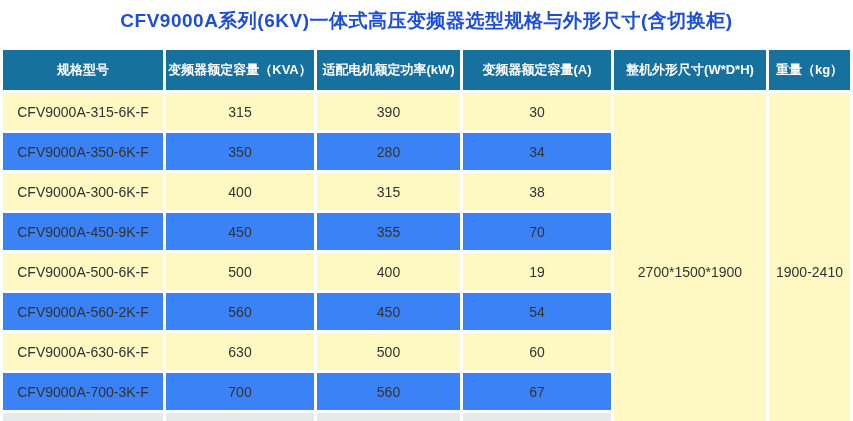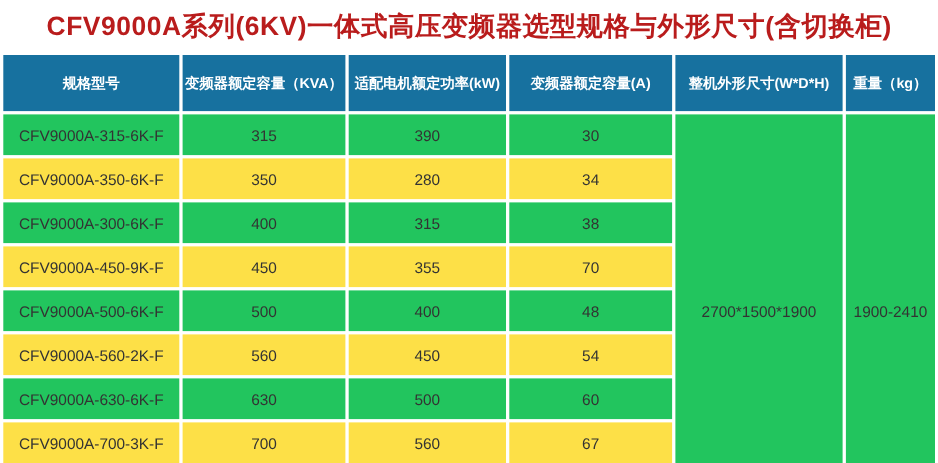--- a/index.html
+++ b/index.html
@@ -10,57 +10,57 @@
   .page {
     position: relative;
     width: 853px;
     height: 421px;
     background: #ffffff;
     overflow: hidden;
   }
   .page-title {
     padding-top: 8px;
     text-align: center;
-    font-size: 24px;
+    font-size: 19px;
     font-weight: bold;
-    color: #b91c1c;
+    color: #1d4ed8;
     letter-spacing: 0.5px;
     font-family: "Liberation Sans", "DejaVu Sans", sans-serif;
   }
   table.spec-table {
     position: absolute;
     top: 47px;
     left: 0;
     width: 853px;
     border-collapse: separate;
     border-spacing: 3px;
     table-layout: fixed;
   }
   .spec-table th {
     background: #17719f;
     color: #ffffff;
     font-size: 13px;
     font-weight: bold;
-    height: 51px;
+    height: 40px;
     text-align: center;
     vertical-align: middle;
     white-space: nowrap;
     overflow: hidden;
   }
   .spec-table td {
     height: 37px;
     text-align: center;
     vertical-align: middle;
     font-size: 14px;
     color: #333333;
-    background: #fde047;
+    background: #3b82f6;
     white-space: nowrap;
     overflow: hidden;
   }
-  .spec-table tr.alt td { background: #22c55e; }
+  .spec-table tr.alt td { background: #fef9c3; }
   .spec-table td.merged {
     background: #e8e9e9;
     font-size: 14px;
     color: #333333;
   }
   .spec-table tr.partial td { background: #e8e9e9; }
 </style>
 </head>
 <body>
 
@@ -110,21 +110,21 @@
       <tr>
         <td>CFV9000A-450-9K-F</td>
         <td>450</td>
         <td>355</td>
         <td>70</td>
       </tr>
       <tr class="alt">
         <td>CFV9000A-500-6K-F</td>
         <td>500</td>
         <td>400</td>
-        <td>48</td>
+        <td>19</td>
       </tr>
       <tr>
         <td>CFV9000A-560-2K-F</td>
         <td>560</td>
         <td>450</td>
         <td>54</td>
       </tr>
       <tr class="alt">
         <td>CFV9000A-630-6K-F</td>
         <td>630</td>

